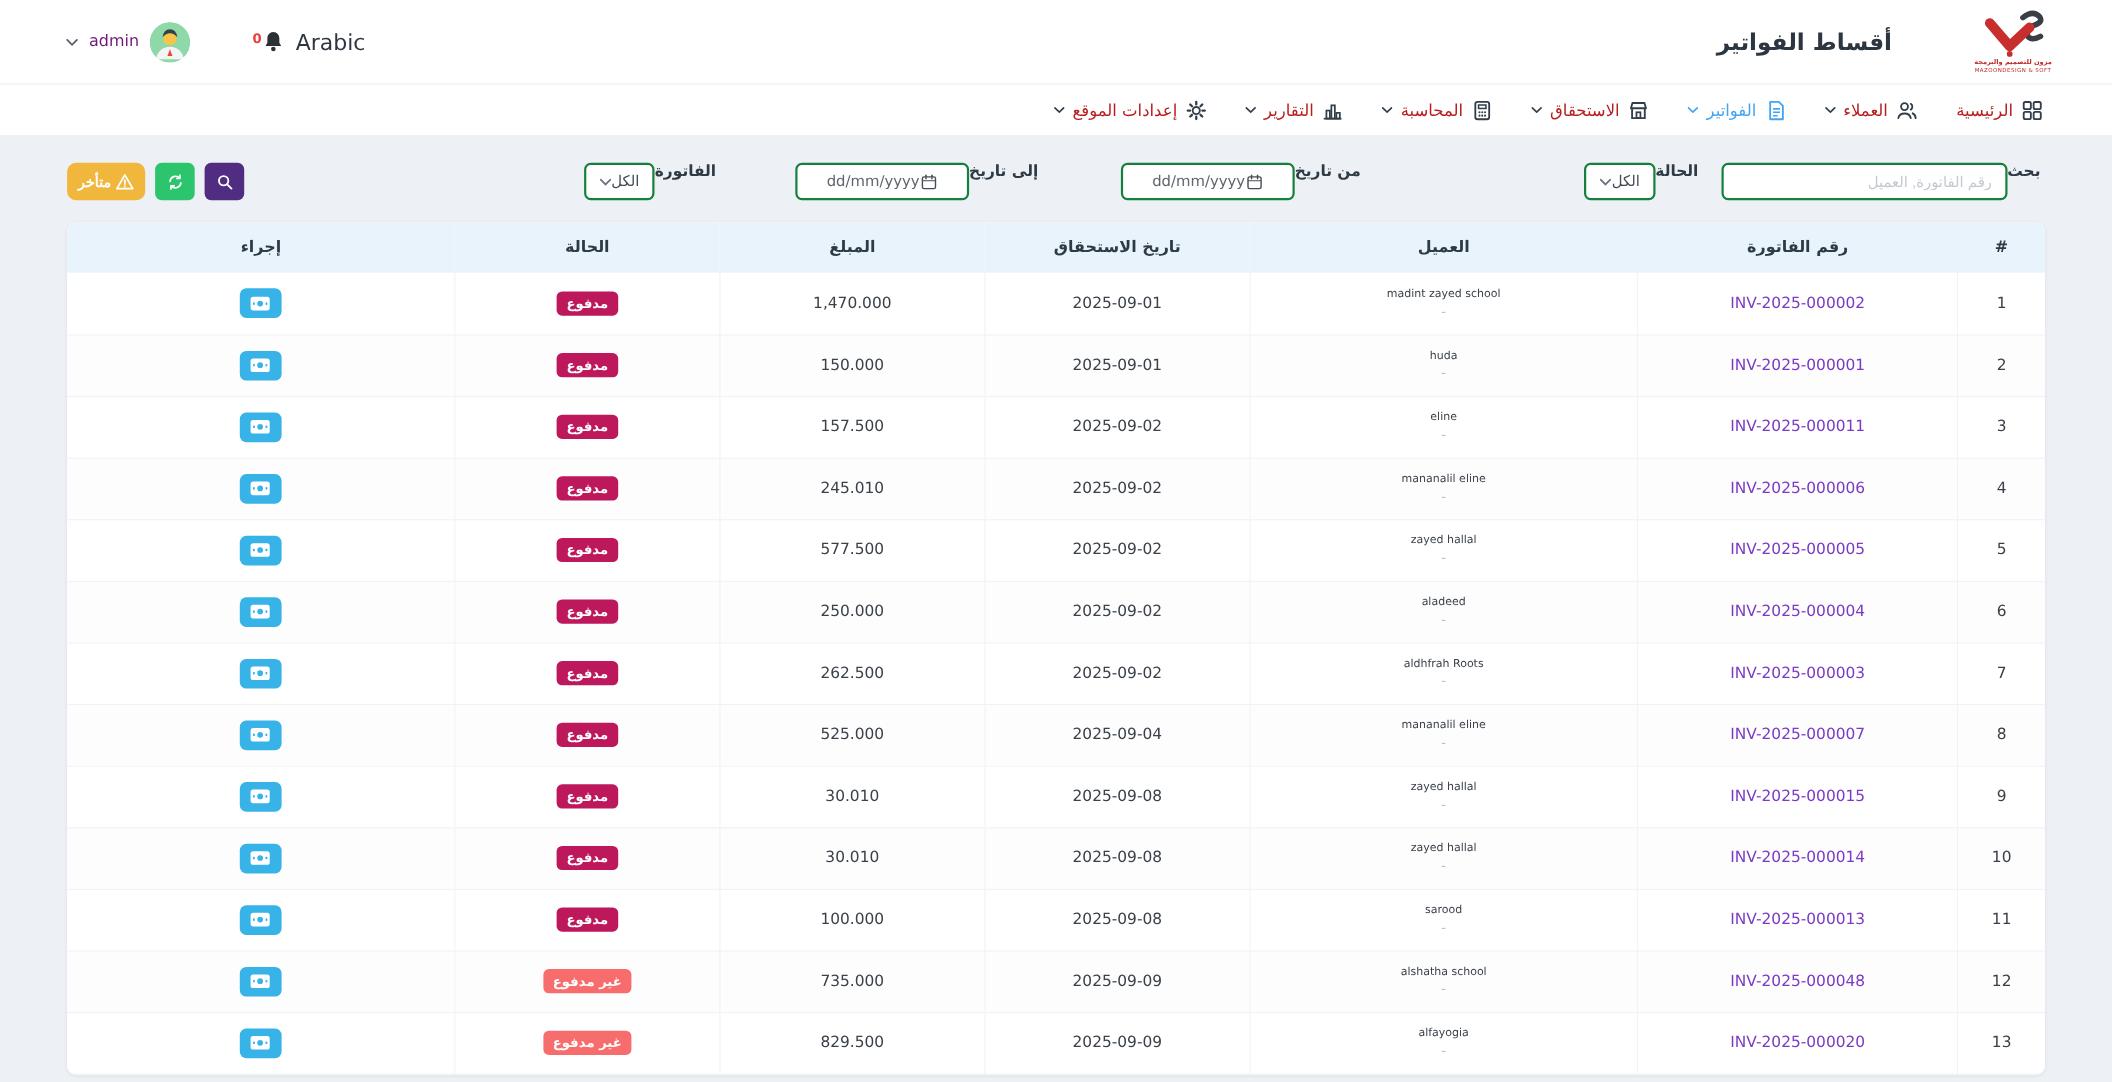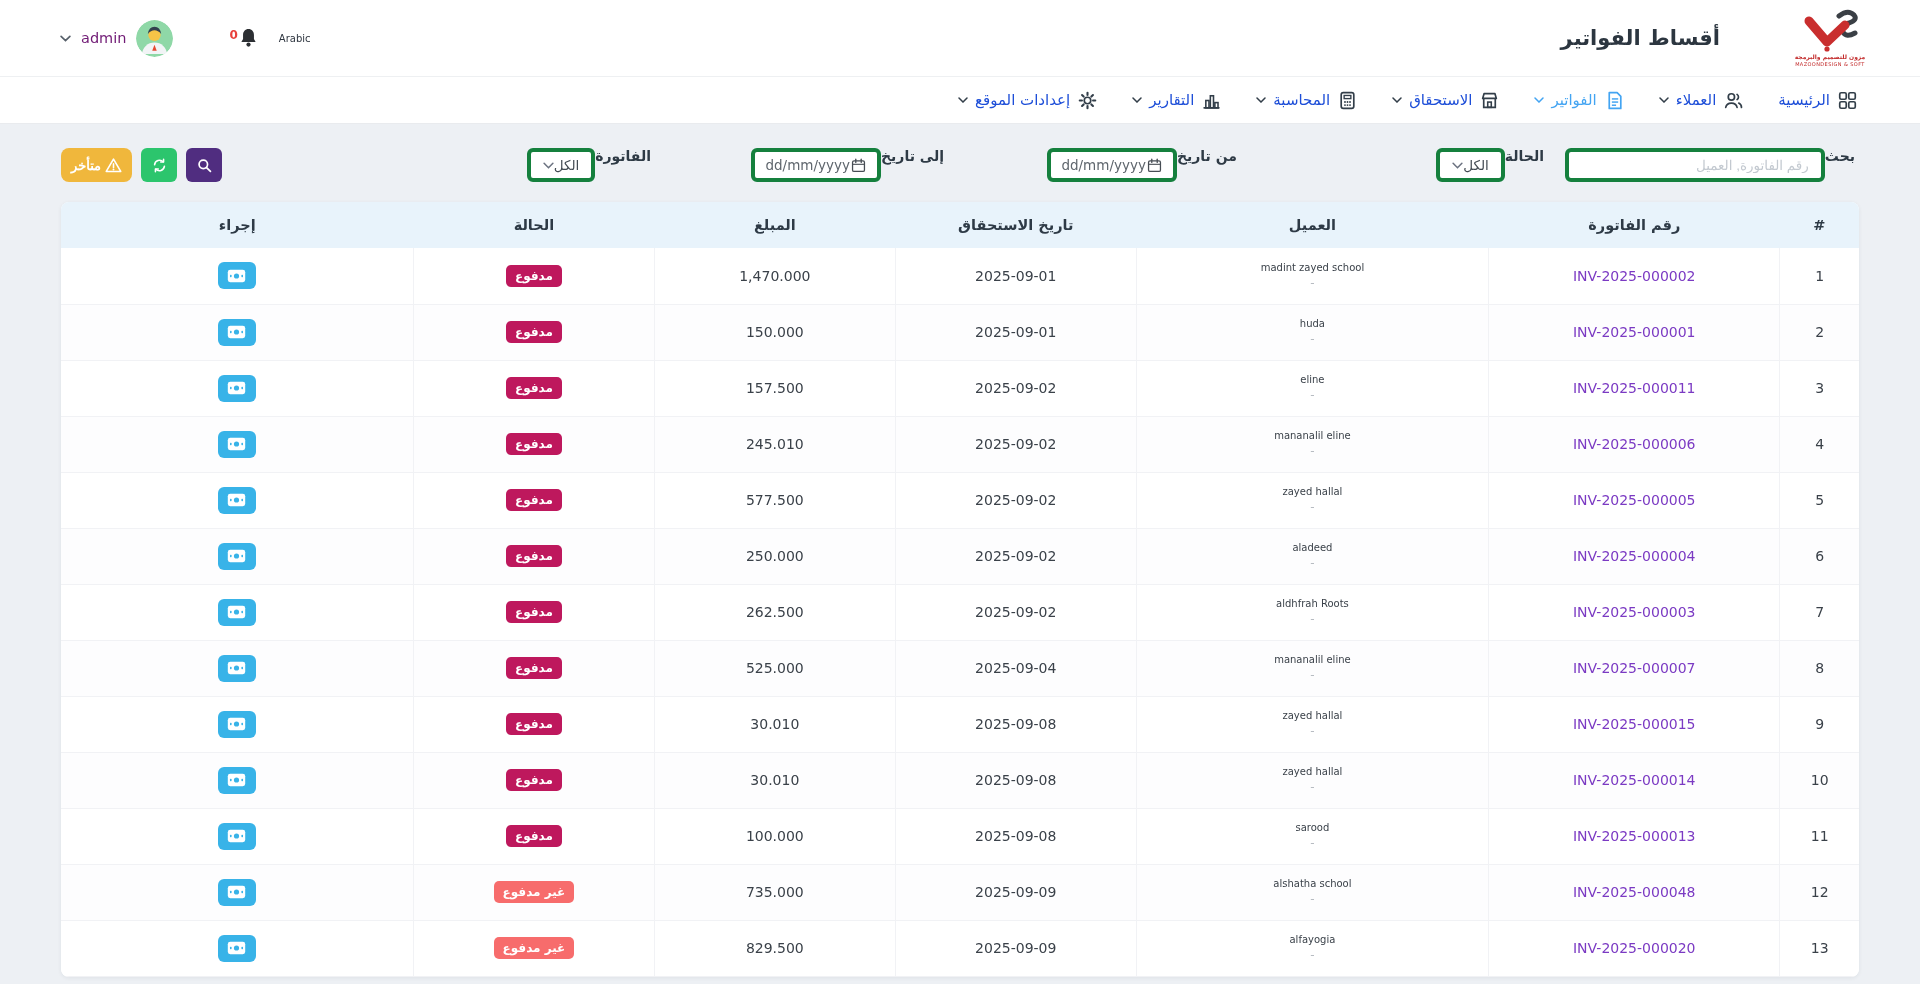--- a/index.html
+++ b/index.html
@@ -20,51 +20,51 @@
   .logo-caption { font-size: 6px; color: #c22a2a; font-weight: bold; line-height: 1.2; text-align: center; }
   .logo-caption-en { font-size: 5px; color: #c22a2a; letter-spacing: .4px; }
   .page-title { font-size: 21px; font-weight: bold; color: #2c3640; margin-right: 64px; }
   .topbar-spacer { flex: 1; }
   .user-zone { display: flex; align-items: center; direction: ltr; gap: 10px; }
   .chev { width: 11px; height: 7px; }
   .user-name { font-size: 14.5px; color: #701a75; }
   .avatar { width: 37px; height: 37px; border-radius: 50%; overflow: hidden; display: inline-block; }
   .bell-group { display: flex; align-items: flex-start; margin-left: 46px; position: relative; }
   .bell-count { color: #e8413c; font-size: 12px; font-weight: bold; margin-top: 1px; }
-  .lang-label { font-size: 10px; color: #2f3640; margin-left: 10px; }
+  .lang-label { font-size: 20px; color: #2f3640; }
   
   .navbar {
     height: 48px; background: #ffffff;
     border-top: 1px solid #eef0f2; border-bottom: 1px solid #e9ebee;
     display: flex; align-items: center; gap: 34px; padding: 0 62px;
   }
-  .nav-item { display: flex; align-items: center; gap: 7px; font-size: 15px; color: #1d4ed8; cursor: pointer; white-space: nowrap; }
+  .nav-item { display: flex; align-items: center; gap: 7px; font-size: 15px; color: #b91c1c; cursor: pointer; white-space: nowrap; }
   .nav-item svg.mi { width: 21px; height: 21px; }
   .nav-item .nav-chev { width: 10px; height: 6px; }
   .nav-item.active { color: #43a4f2; }
   
   .filters {
     display: flex; align-items: flex-end; gap: 17px;
     padding: 24px 61px 0 61px;
   }
   .fgroup { display: flex; flex-direction: row; }
   .flabel { font-size: 14px; font-weight: bold; color: #2e3a45; margin-bottom: 8px; text-align: right; padding-right: 4px; }
   .control {
-    height: 34px; background: #fff; border: 4px solid #15803d; border-radius: 6px;
+    height: 34px; background: #fff; border: 2px solid #15803d; border-radius: 6px;
     display: flex; align-items: center; font-size: 13.5px; color: #424a52;
   }
   .f-search { width: 294px; }
   .f-status { width: 290px; }
   .f-date  { width: 276px; }
   .f-invoice { width: 281px; }
   input.control { padding: 0 12px; outline: none; width: 100%; }
   input.control::placeholder { color: #c3c9d0; }
   .select-box { justify-content: space-between; padding: 0 12px; cursor: pointer; }
   .select-box .sel-chev { width: 11px; height: 7px; }
-  .date-box { direction: ltr; justify-content: space-between; padding: 0 10px; cursor: text; }
+  .date-box { direction: ltr; justify-content: space-between; padding: 0 26px; cursor: text; }
   .date-box .date-text { color: #5f666d; font-size: 13.5px; }
   .date-box svg { width: 17px; height: 17px; }
   .fbuttons { display: flex; align-items: center; gap: 9px; flex: 1; justify-content: flex-end; padding-bottom: 0; }
   .btn { height: 34px; border: none; border-radius: 6px; display: inline-flex; align-items: center; justify-content: center; cursor: pointer; }
   .btn-search { width: 36px; background: #502d80; }
   .btn-refresh { width: 36px; background: #2cc56d; }
   .btn-late { min-width: 68px; padding: 0 10px; background: #f0b73c; color: #fff; font-size: 13px; font-weight: bold; gap: 4px; border-radius: 8px; }
   .btn svg { width: 17px; height: 17px; }
   
   .card {

